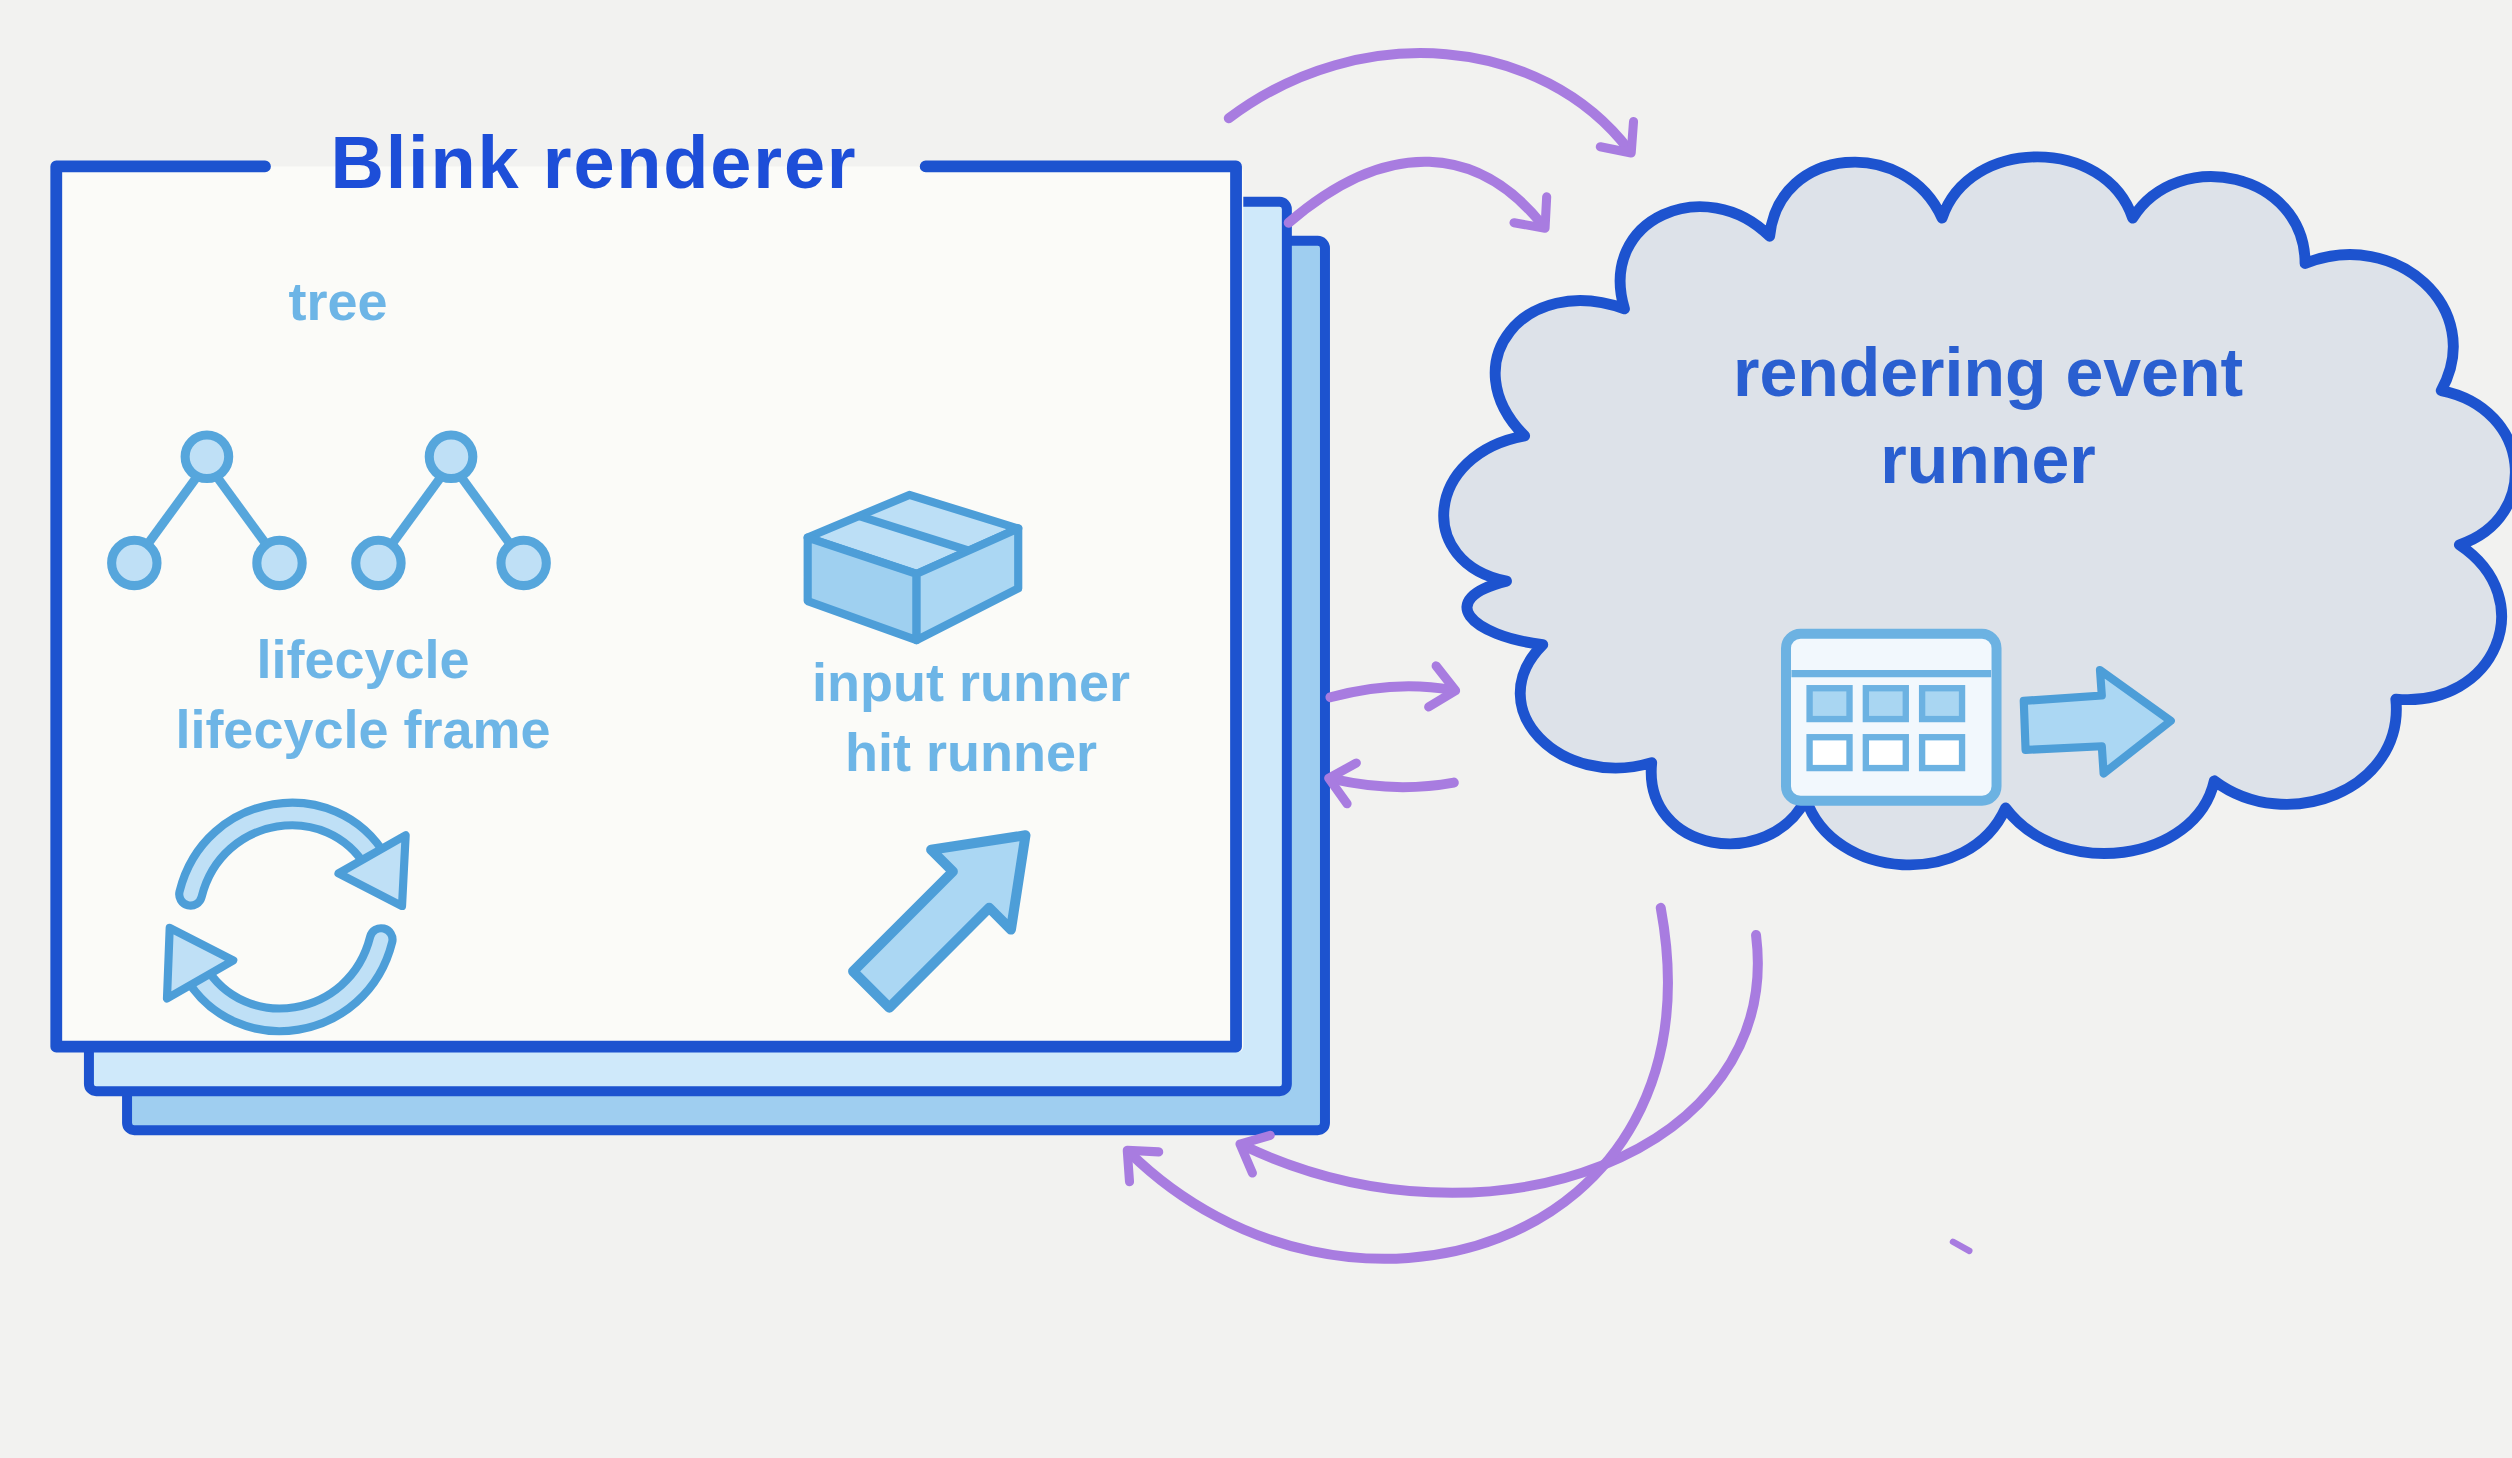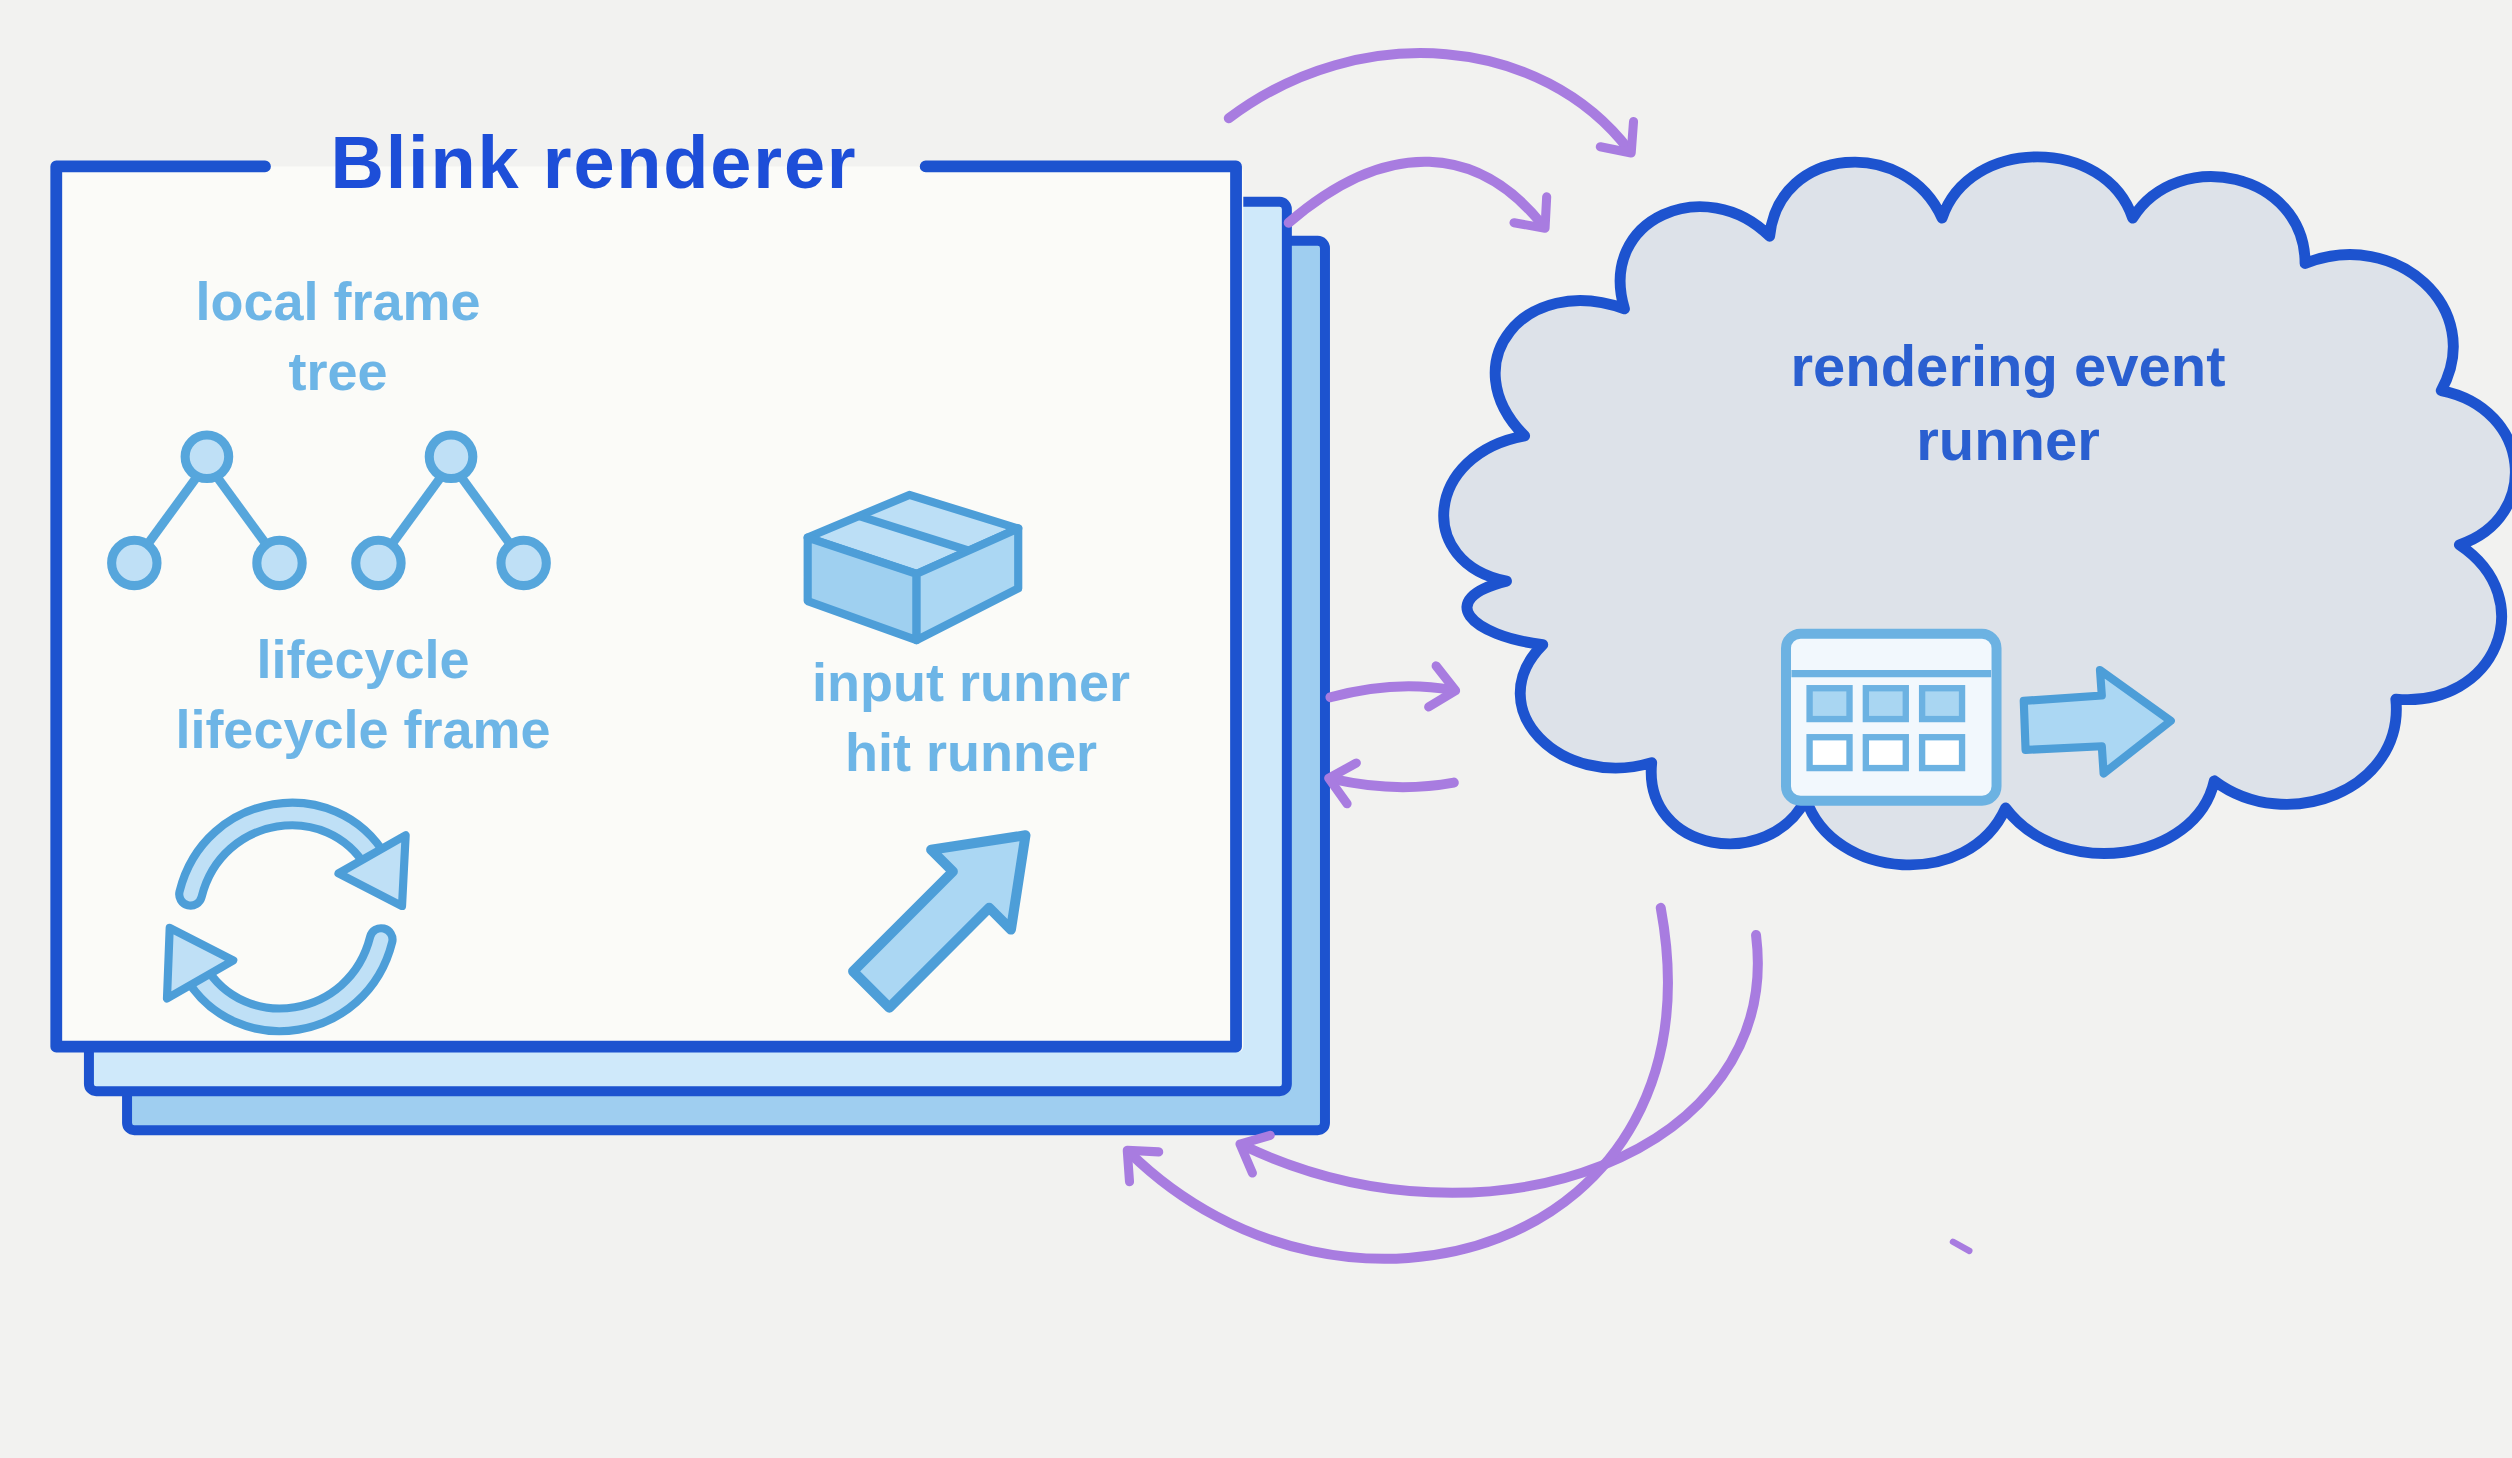--- a/index.html
+++ b/index.html
@@ -25,24 +25,23 @@
     color:#1d4ed8;
     letter-spacing:1.8px;
   }
   .label{
     font-size:54px;
     line-height:1.3;
     color:#6db5e6;
   }
   .label.muted{color:#8a9fc2;}
   .cloud-label{
-    font-size:58px;
+    font-size:68px;
     line-height:1.28;
     color:#2a5fd0;
-    margin-left:20px;
   }
 </style>
 </head>
 <body>
 
 <div class="stage">
 
   <svg class="scene" viewBox="0 0 2768 1607">
     <defs>
       <marker id="ah" markerUnits="userSpaceOnUse" markerWidth="80" markerHeight="80" refX="30" refY="35" orient="auto">
@@ -133,21 +132,20 @@
       <path d="M 1602 862 C 1558 870 1512 868 1468 858" marker-end="url(#ah)"></path>
       <path d="M 1935 1030 C 1965 1270 1640 1390 1370 1262" marker-end="url(#ah)"></path>
       <path d="M 1830 1000 C 1900 1380 1480 1500 1245 1270" marker-end="url(#ah)"></path>
       <path d="M 2152 1368 l 18 10" stroke-width="7"></path>
     </g>
   </svg>
 
   <div class="txt box-title" style="left:594px; top:120px;">Blink renderer</div>
 
   <div class="txt label" style="left:338px; top:266px;">
-    <span>local frame</span>
     <span>tree</span>
   </div>
 
 
   <div class="txt label" style="left:363px; top:624px;">
     <span>lifecycle</span>
     <span>lifecycle frame</span>
   </div>
 
   <div class="txt label" style="left:971px; top:647px;">

